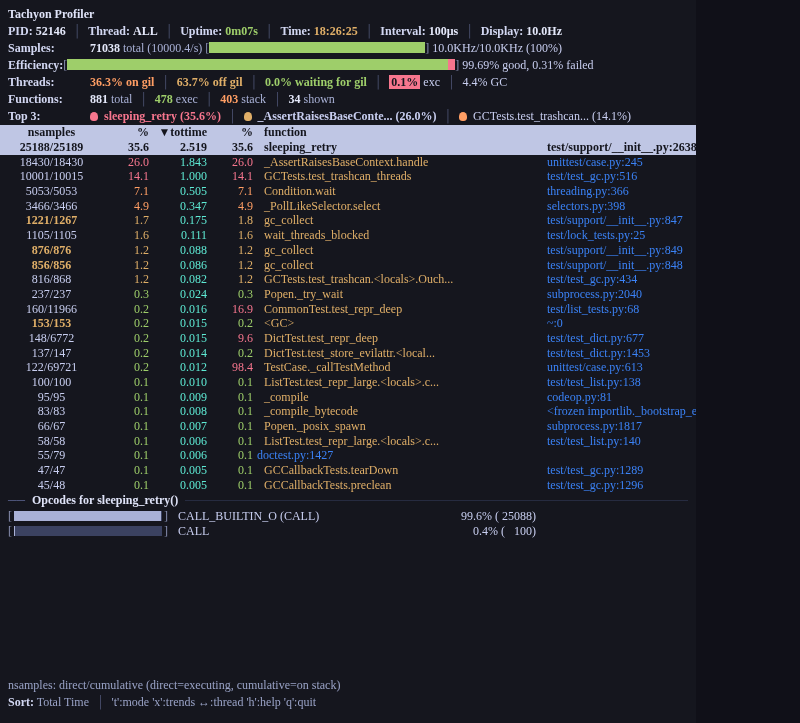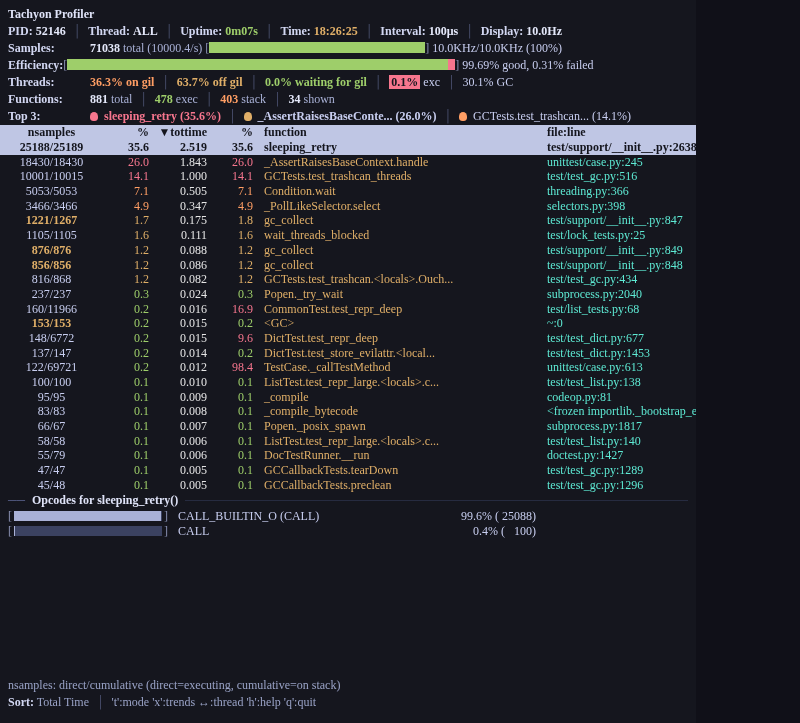--- a/index.html
+++ b/index.html
@@ -29,23 +29,23 @@
   .medal{display:inline-block;width:8px;height:9px;border-radius:50% 50% 42% 42%;margin-right:6px;vertical-align:-1px}
   
   .thead{display:flex;flex:none;background:#bfc6e4;height:15px;line-height:15px;font-weight:bold}
   .thead span{color:#14151d !important}
   .trow{display:flex;flex:none;height:14.7px;line-height:14.6px;overflow:hidden}
   .trow.selected{background:#bfc6e4}
   .trow.selected span{color:#14151d !important;font-weight:bold}
   .c-ns{width:103px;text-align:center;flex:none;color:#c8cef0;white-space:pre;overflow:hidden}
   .c-ns.hl{color:#e0af68;font-weight:bold}
   .c-pct{width:46px;text-align:right;flex:none;white-space:pre}
-  .c-tot{width:58px;text-align:right;flex:none;color:#e5e5e5;white-space:pre}
+  .c-tot{width:58px;text-align:right;flex:none;color:#5eead4;white-space:pre}
   .c-fn{width:290px;padding-left:11px;flex:none;color:#e0af68;white-space:pre;overflow:hidden}
-  .c-file{flex:1;padding-left:4px;color:#5eead4;white-space:pre;overflow:hidden}
+  .c-file{flex:1;padding-left:4px;color:#3b82f6;white-space:pre;overflow:hidden}
   .lv-red{color:#f7768e}.lv-orange{color:#ff9e64}.lv-yellow{color:#e0af68}.lv-green{color:#9ece6a}
   
   .ophead{display:flex;align-items:center;height:16px;flex:none;padding:0 8px;gap:7px}
   .dash{color:#565f89}
   .optitle{font-weight:bold;color:#dfe3f8;white-space:pre}
   .rulefill{flex:1;height:0;border-top:1px solid #262b40}
   .oprow{display:flex;align-items:center;height:15px;flex:none;padding:0 8px}
   .opbar{display:inline-block;position:relative;width:148px;height:10px;background:#3b4261;overflow:hidden;margin:0 2px}
   .opfill{position:absolute;left:0;top:0;bottom:0;background:#a9b1d6;display:block}
   .opname{padding-left:10px;width:248px;color:#c8cef0;white-space:pre;overflow:hidden}
@@ -59,33 +59,32 @@
 <div class="screen">
 
   <div class="line title">Tachyon Profiler</div>
 
   <div class="line"><span class="lb">PID:</span> <span class="val">52146</span><span class="sep">│</span><span class="lb">Thread:</span> <span class="val">ALL</span><span class="sep">│</span><span class="lb">Uptime:</span> <span class="green b">0m07s</span><span class="sep">│</span><span class="lb">Time:</span> <span class="yellow b">18:26:25</span><span class="sep">│</span><span class="lb">Interval:</span> <span class="val">100μs</span><span class="sep">│</span><span class="lb">Display:</span> <span class="val">10.0Hz</span></div>
 
   <div class="line"><span class="flab">Samples:</span><span class="val">71038</span> <span class="dimtx">total (10000.4/s)</span>  <span class="bracket">[</span><span class="bar bar-samples"><span class="fill" style="width: 100%;"></span></span><span class="bracket">]</span> <span>10.0KHz/10.0KHz (100%)</span></div>
 
   <div class="line"><span class="lb">Efficiency:</span><span class="bracket">[</span><span class="bar bar-eff"><span class="fill" style="width: 99.69%;"></span></span><span class="bracket">]</span> <span>99.69% good, 0.31% failed</span></div>
 
-  <div class="line"><span class="flab">Threads:</span><span class="orange b">36.3% on gil</span><span class="sep">│</span><span class="yellow b">63.7% off gil</span><span class="sep">│</span><span class="green b">0.0% waiting for gil</span><span class="sep">│</span><span class="badge-exc">0.1%</span> <span>exc</span><span class="sep">│</span><span>30.1% GC</span></div>
+  <div class="line"><span class="flab">Threads:</span><span class="orange b">36.3% on gil</span><span class="sep">│</span><span class="yellow b">63.7% off gil</span><span class="sep">│</span><span class="green b">0.0% waiting for gil</span><span class="sep">│</span><span class="badge-exc">0.1%</span> <span>exc</span><span class="sep">│</span><span>4.4% GC</span></div>
 
   <div class="line"><span class="flab">Functions:</span><span class="val">881</span> <span class="dimtx">total</span><span class="sep">│</span><span class="green b">478</span> <span class="dimtx">exec</span><span class="sep">│</span><span class="orange b">403</span> <span class="dimtx">stack</span><span class="sep">│</span><span class="val">34</span> <span class="dimtx">shown</span></div>
 
   <div class="line"><span class="flab">Top 3:</span><span class="medal" style="background: rgb(247, 118, 142);"></span><span class="b" style="color: rgb(247, 118, 142);">sleeping_retry (35.6%)</span><span class="sep">│</span><span class="medal" style="background: rgb(224, 175, 104);"></span><span class="b" style="color: rgb(200, 206, 240);">_AssertRaisesBaseConte... (26.0%)</span><span class="sep">│</span><span class="medal" style="background: rgb(255, 158, 100);"></span><span style="color: rgb(200, 206, 240);">GCTests.test_trashcan... (14.1%)</span></div>
 
   <div class="thead">
     <span class="c-ns">nsamples</span>
     <span class="c-pct">%</span>
     <span class="c-tot">▼tottime</span>
     <span class="c-pct">%</span>
     <span class="c-fn">function</span>
-    <span class="c-file">file:line</span>
   </div>
 
   <div id="rows">
       <div class="trow selected">
         <span class="c-ns">25188/25189</span>
         <span class="c-pct lv-red">35.6</span>
         <span class="c-tot">2.519</span>
         <span class="c-pct lv-red">35.6</span>
         <span class="c-fn">sleeping_retry</span>
         <span class="c-file">test/support/__init__.py:2638</span>
@@ -248,21 +247,20 @@
         <span class="c-tot">0.006</span>
         <span class="c-pct lv-green">0.1</span>
         <span class="c-fn">ListTest.test_repr_large.&lt;locals&gt;.c...</span>
         <span class="c-file">test/test_list.py:140</span>
       </div>
       <div class="trow">
         <span class="c-ns">55/79</span>
         <span class="c-pct lv-green">0.1</span>
         <span class="c-tot">0.006</span>
         <span class="c-pct lv-green">0.1</span>
-        <span class="c-fn">DocTestRunner.__run</span>
         <span class="c-file">doctest.py:1427</span>
       </div>
       <div class="trow">
         <span class="c-ns">47/47</span>
         <span class="c-pct lv-green">0.1</span>
         <span class="c-tot">0.005</span>
         <span class="c-pct lv-green">0.1</span>
         <span class="c-fn">GCCallbackTests.tearDown</span>
         <span class="c-file">test/test_gc.py:1289</span>
       </div>

